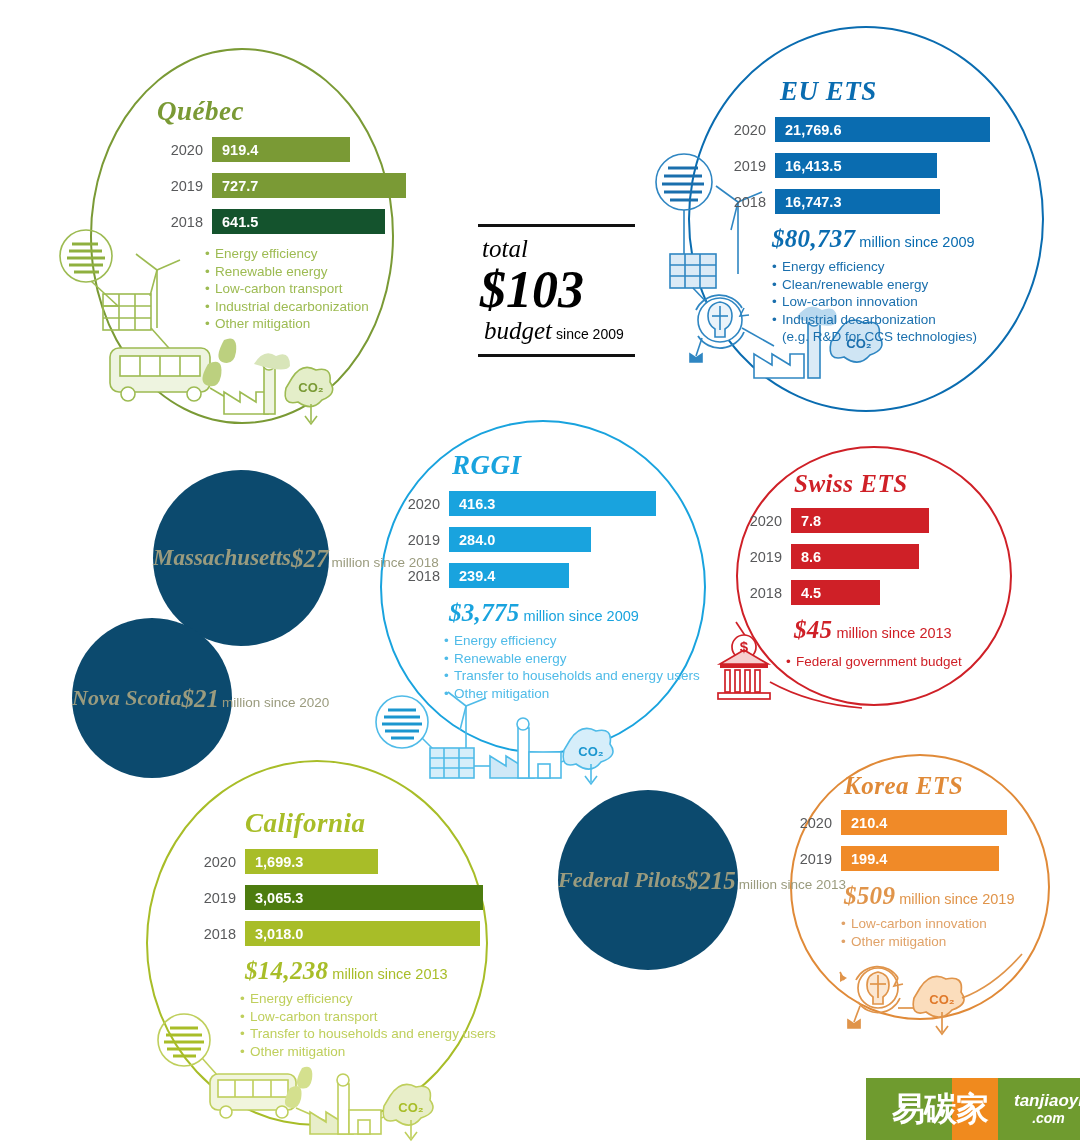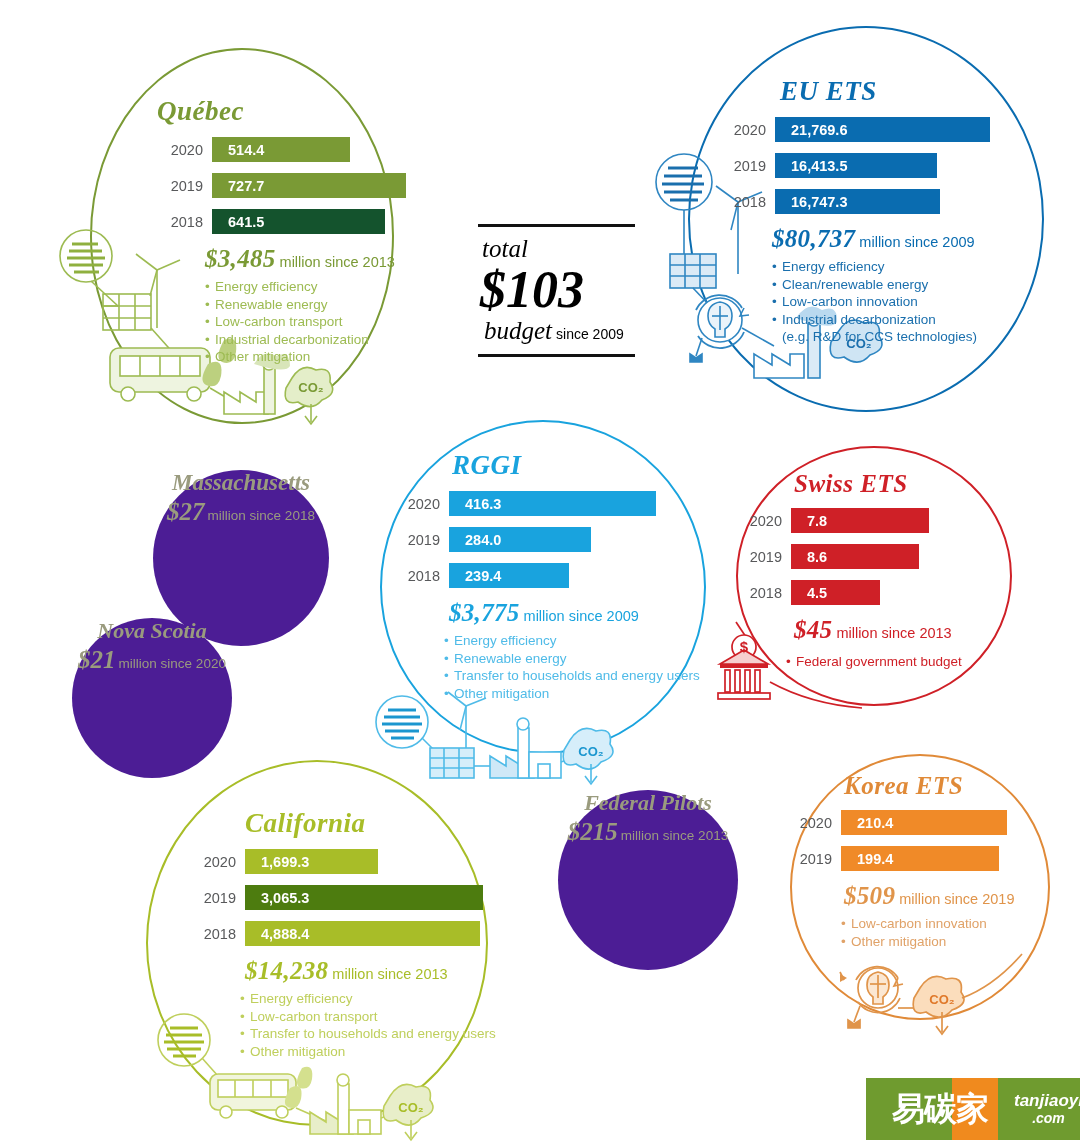--- a/index.html
+++ b/index.html
@@ -25,21 +25,21 @@
   }
   .bars{margin-top:4px;}
   .barrow{display:flex;align-items:center;margin-bottom:11px;}
   .yr{
     width:46px;text-align:right;margin-right:9px;
     font-size:14.5px;color:#58595b;font-weight:400;
     font-family:"Liberation Sans", sans-serif;
   }
   .bar{
     height:25px;display:flex;align-items:center;
-    box-sizing:border-box;padding-left:16px;
+    box-sizing:border-box;padding-left:10px;
   }
   .bar span{
     color:#fff;font-size:14.5px;font-weight:700;
     font-family:"Liberation Sans", sans-serif;
     white-space:nowrap;
   }
   .totline{white-space:nowrap;margin-top:2px;}
   .totline .amt{
     font-family:"Liberation Serif", serif;
     font-style:italic;font-weight:700;font-size:25px;
@@ -51,22 +51,22 @@
     list-style:none;font-size:13.5px;line-height:17.5px;
     white-space:nowrap;position:relative;padding-left:10px;
   }
   .uses li:before{content:"\2022";position:absolute;left:0;top:0;}
   .uses li.cont:before{content:"";}
   .uses{padding:0;margin-block:5px 0;}
 
   
   .bubble{
     position:absolute;border-radius:50%;
-    background:#4c1d95;
-    display:flex;flex-direction:column;
+    background:#0c4a6e;
+    display:flex;
     align-items:center;justify-content:flex-start;
   }
   .bubble .bt{
     font-family:"Liberation Serif", serif;
     font-style:italic;font-weight:700;
     color:#9a9b7e;white-space:nowrap;
   }
   .bubble .bl{white-space:nowrap;color:#9a9b7e;margin-top:2px;}
   .bubble .bl .amt{
     font-family:"Liberation Serif", serif;
@@ -182,38 +182,35 @@
     </g>
     <text x="253" y="164" text-anchor="middle" font-family="Liberation Sans, sans-serif" font-size="13" font-weight="700" fill="#7a9a35">CO₂</text>
   </svg>
 
   <div class="panel" style="left:157px;top:96px;">
     <div class="region-title" style="color:#7a9a35;font-size:27px;margin-bottom:10px;">Québec</div>
     <div class="bars">
       <div class="barrow">
         <div class="yr">2020</div>
         <div class="bar" style="width:138px;background:#7a9a35;">
-          <span>514.4</span>
+          <span>919.4</span>
         </div>
       </div>
       <div class="barrow">
         <div class="yr">2019</div>
         <div class="bar" style="width:194px;background:#7a9a35;">
           <span>727.7</span>
         </div>
       </div>
       <div class="barrow">
         <div class="yr">2018</div>
         <div class="bar" style="width:173px;background:#14532d;">
           <span>641.5</span>
         </div>
       </div>
-    </div>
-    <div class="totline" style="color:#7a9a35;margin-left:48px;">
-      <span class="amt">$3,485</span><span class="sfx">million since 2013</span>
     </div>
     <ul class="uses" style="color:#9dbb52;margin-left:48px;">
       <li>Energy efficiency</li>
       <li>Renewable energy</li>
       <li>Low-carbon transport</li>
       <li>Industrial decarbonization</li>
       <li>Other mitigation</li>
     </ul>
   </div>
 
@@ -495,21 +492,21 @@
       </div>
       <div class="barrow">
         <div class="yr">2019</div>
         <div class="bar" style="width:238px;background:#4d7c0f;">
           <span>3,065.3</span>
         </div>
       </div>
       <div class="barrow">
         <div class="yr">2018</div>
         <div class="bar" style="width:235px;background:#a8bd28;">
-          <span>4,888.4</span>
+          <span>3,018.0</span>
         </div>
       </div>
     </div>
     <div class="totline" style="color:#a8bd28;margin-left:55px;">
       <span class="amt">$14,238</span><span class="sfx">million since 2013</span>
     </div>
     <ul class="uses" style="color:#bfcf5c;margin-left:50px;">
       <li>Energy efficiency</li>
       <li>Low-carbon transport</li>
       <li>Transfer to households and energy users</li>

